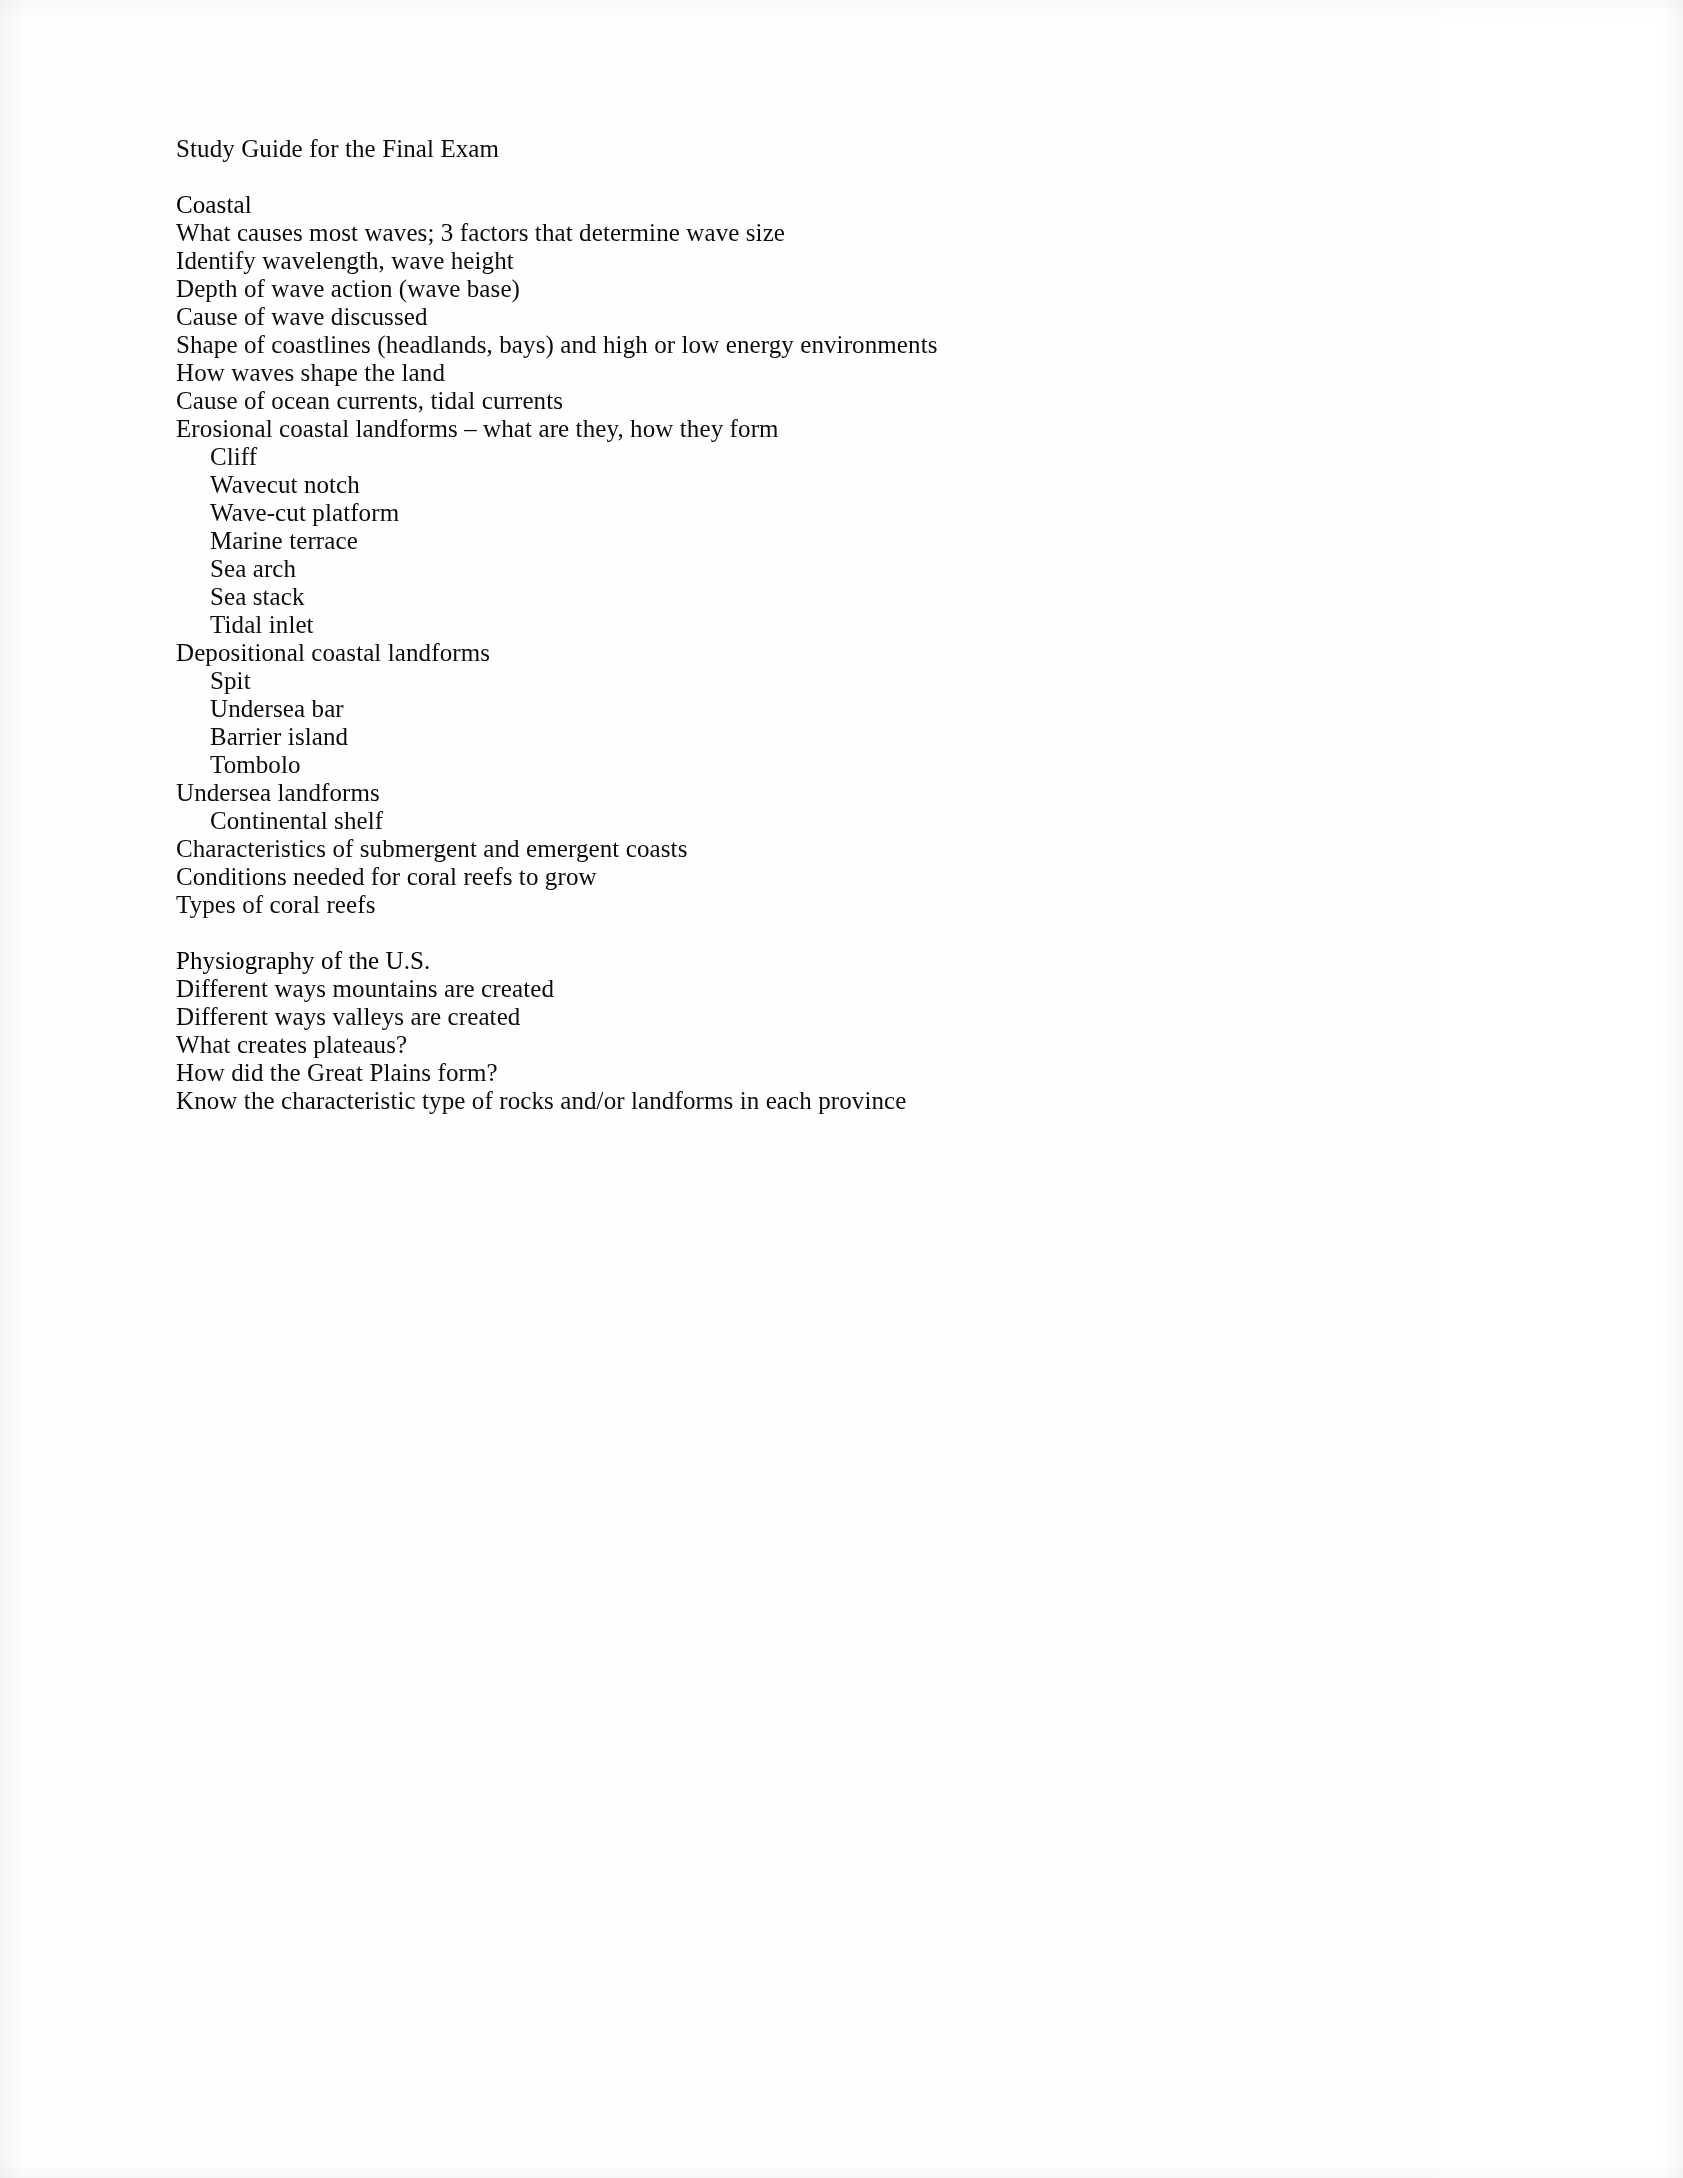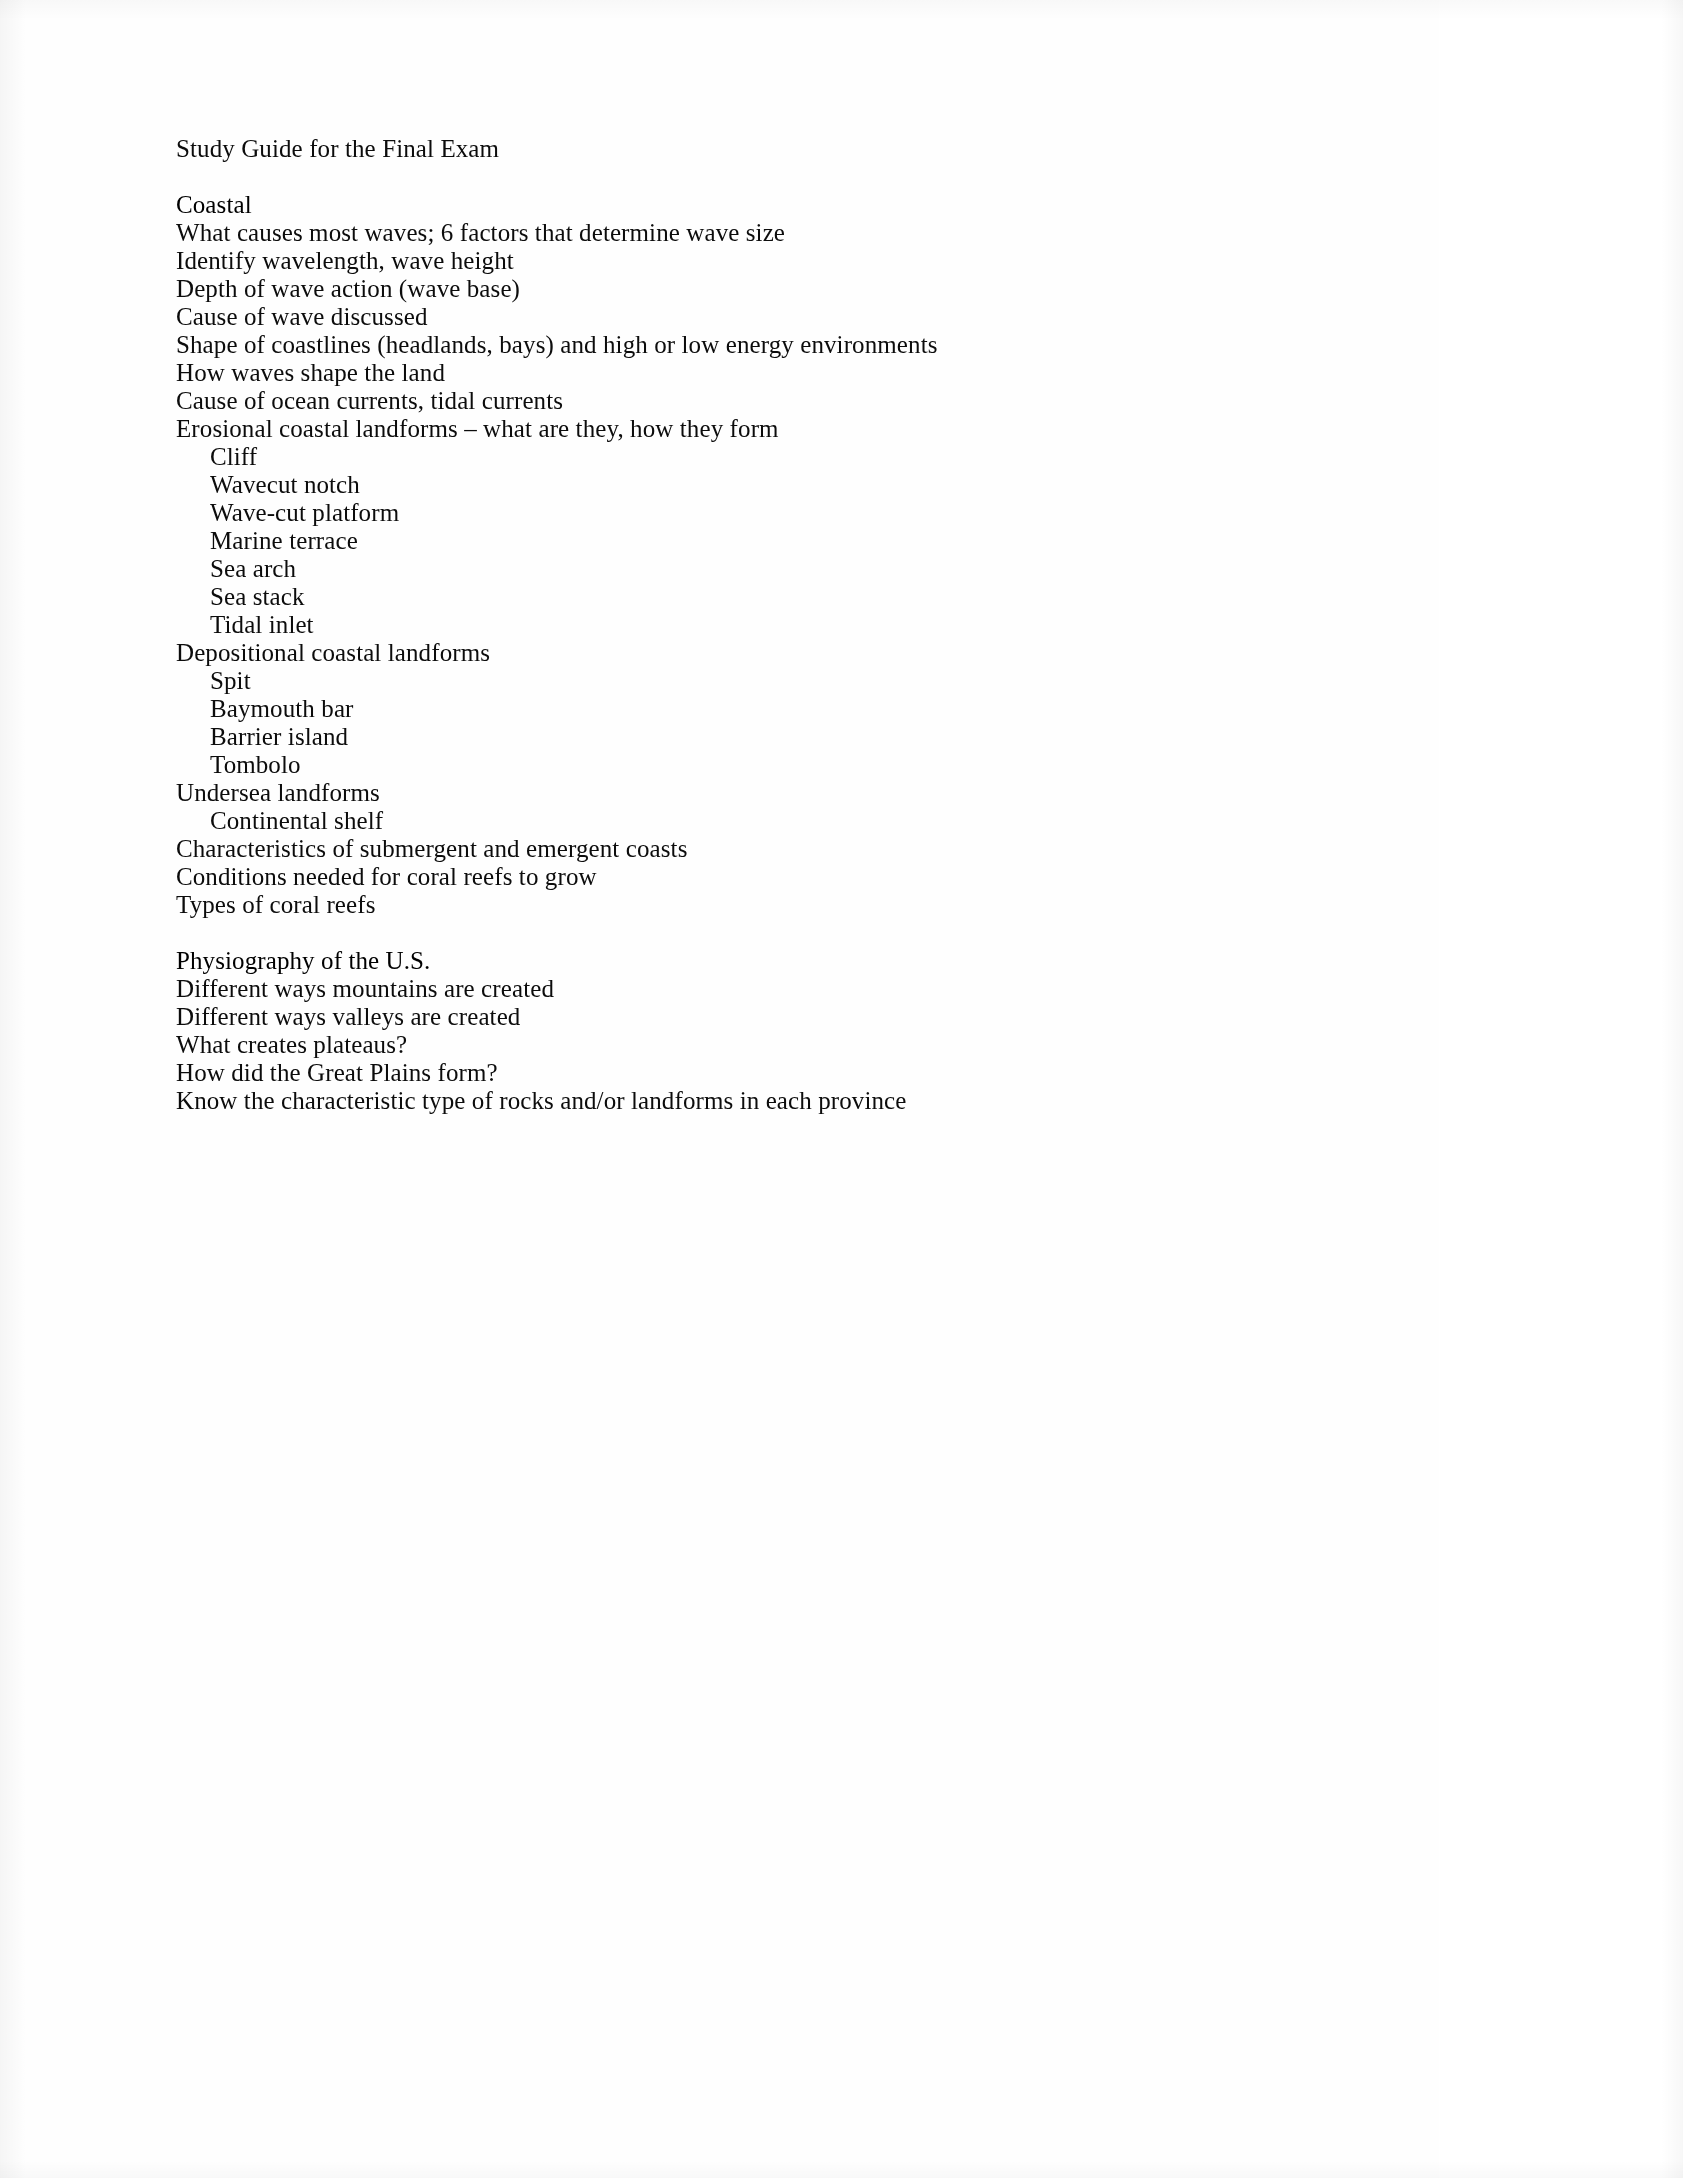--- a/index.html
+++ b/index.html
@@ -81,38 +81,38 @@
 <div id="page">
   <div id="content">
 
     <div class="line title">Study Guide for the Final Exam</div>
 
     <div class="spacer"></div>
 
     <div class="block">
       <div class="line heading">Coastal</div>
 
-      <div class="line">What causes most waves; 6 factors that determine wave size</div>
+      <div class="line">What causes most waves; 3 factors that determine wave size</div>
       <div class="line">Identify wavelength, wave height</div>
       <div class="line">Depth of wave action (wave base)</div>
       <div class="line">Cause of wave discussed</div>
       <div class="line">Shape of coastlines (headlands, bays) and high or low energy environments</div>
       <div class="line">How waves shape the land</div>
       <div class="line">Cause of ocean currents, tidal currents</div>
       <div class="line">Erosional coastal landforms – what are they, how they form</div>
       <div class="line indent1">Cliff</div>
       <div class="line indent1">Wavecut notch</div>
       <div class="line indent1">Wave-cut platform</div>
       <div class="line indent1">Marine terrace</div>
       <div class="line indent1">Sea arch</div>
       <div class="line indent1">Sea stack</div>
       <div class="line indent1">Tidal inlet</div>
       <div class="line">Depositional coastal landforms</div>
       <div class="line indent1">Spit</div>
-      <div class="line indent1">Baymouth bar</div>
+      <div class="line indent1">Undersea bar</div>
       <div class="line indent1">Barrier island</div>
       <div class="line indent1">Tombolo</div>
       <div class="line">Undersea landforms</div>
       <div class="line indent1">Continental shelf</div>
       <div class="line">Characteristics of submergent and emergent coasts</div>
       <div class="line">Conditions needed for coral reefs to grow</div>
       <div class="line">Types of coral reefs</div>
     </div>
 
     <div class="spacer"></div>

